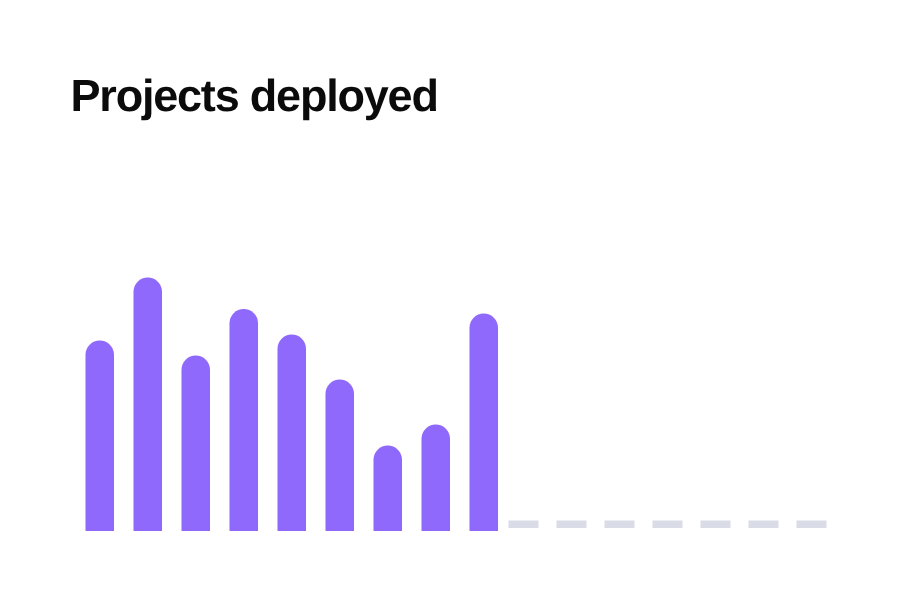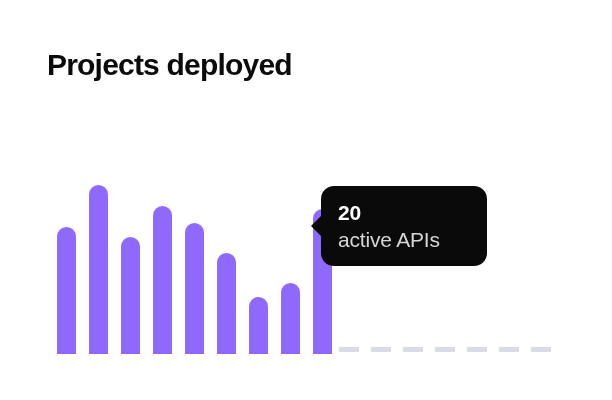--- a/index.html
+++ b/index.html
@@ -129,20 +129,15 @@
     <div id="dashed-baseline">
         <div class="dash" style="left: 0px; background: rgb(217, 219, 231);"></div>
         <div class="dash" style="left: 32px; background: rgb(217, 219, 231);"></div>
         <div class="dash" style="left: 64px; background: rgb(217, 219, 231);"></div>
         <div class="dash" style="left: 96px; background: rgb(217, 219, 231);"></div>
         <div class="dash" style="left: 128px; background: rgb(217, 219, 231);"></div>
         <div class="dash" style="left: 160px; background: rgb(217, 219, 231);"></div>
         <div class="dash" style="left: 192px; background: rgb(217, 219, 231);"></div>
       </div>
 
-    <div id="tooltip">
-      <div id="tooltip-arrow"></div>
-      <div id="tooltip-value">20</div>
-      <div id="tooltip-label">active APIs</div>
-    </div>
 
   </div>
 </div>
 
 </body></html>

